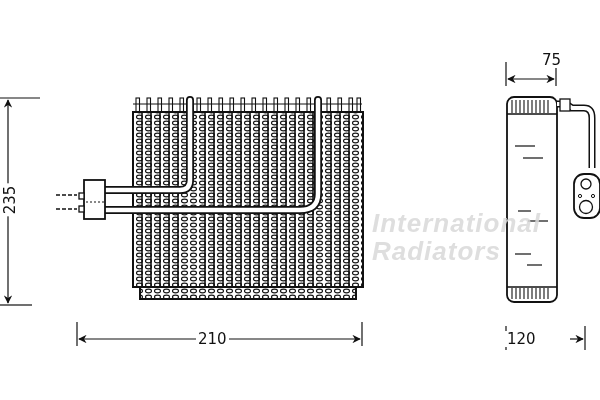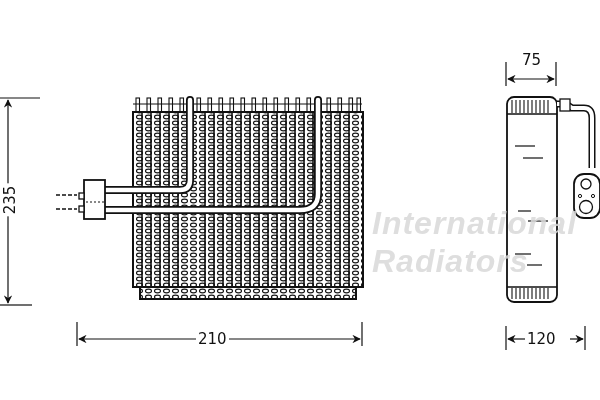--- a/index.html
+++ b/index.html
@@ -1,19 +1,19 @@
 <!DOCTYPE html>
 <html><head>
 <meta charset="utf-8">
 <style>
   html, body { margin:0; padding:0; background:#ffffff; }
   body { width:600px; height:400px; position:relative; overflow:hidden; font-family:"DejaVu Sans", sans-serif; }
   #canvas { position:absolute; left:0; top:0; width:600px; height:400px; }
   .dimlabel { position:absolute; font-family:"DejaVu Sans", sans-serif; font-size:15px; color:#111; background:#fff; line-height:16px; padding:0 2px; }
-  .watermark { position:absolute; font-family:"Liberation Sans", sans-serif; font-weight:bold; font-style:italic; color:#d9d9d9; font-size:32px; line-height:26px; letter-spacing:1px; opacity:0.85; }
+  .watermark { position:absolute; font-family:"Liberation Sans", sans-serif; font-weight:bold; font-style:italic; color:#d9d9d9; font-size:26px; line-height:26px; letter-spacing:1px; opacity:0.85; }
 </style>
 </head>
 <body>
 
 <svg id="canvas" width="600" height="400" viewBox="0 0 600 400" xmlns="http://www.w3.org/2000/svg">
   <defs>
     <pattern id="coil" x="0" y="0" width="9" height="6" patternUnits="userSpaceOnUse">
       <rect width="9" height="6" fill="#ffffff"></rect>
       <ellipse cx="4.5" cy="3" rx="3" ry="1.9" fill="none" stroke="#111" stroke-width="1.1"></ellipse>
     </pattern>
@@ -162,17 +162,17 @@
 
     <line x1="506" y1="326" x2="506" y2="350" stroke="#111" stroke-width="1.2"></line>
     <line x1="585" y1="326" x2="585" y2="350" stroke="#111" stroke-width="1.2"></line>
     <line x1="508" y1="339" x2="526" y2="339" stroke="#111" stroke-width="1.2" marker-start="url(#arr)"></line>
     <line x1="570" y1="339" x2="583" y2="339" stroke="#111" stroke-width="1.2" marker-end="url(#arr)"></line>
   </g>
 </svg>
 
 <div class="dimlabel" style="left:-6px; top:192px; transform:rotate(-90deg); transform-origin:center;">235</div>
 <div class="dimlabel" style="left:196px; top:331px;">210</div>
-<div class="dimlabel" style="left:520px; top:52px;">75</div>
-<div class="dimlabel" style="left:525px; top:331px;">120</div>
+<div class="dimlabel" style="left:540px; top:52px;">75</div>
+<div class="dimlabel" style="left:505px; top:331px;">120</div>
 
 <div class="watermark" style="left:372px; top:210px;">International</div>
-<div class="watermark" style="left:372px; top:248px;text-align:right;">Radiators</div>
+<div class="watermark" style="left:372px; top:238px;text-align:right;">Radiators</div>
 
 </body></html>

